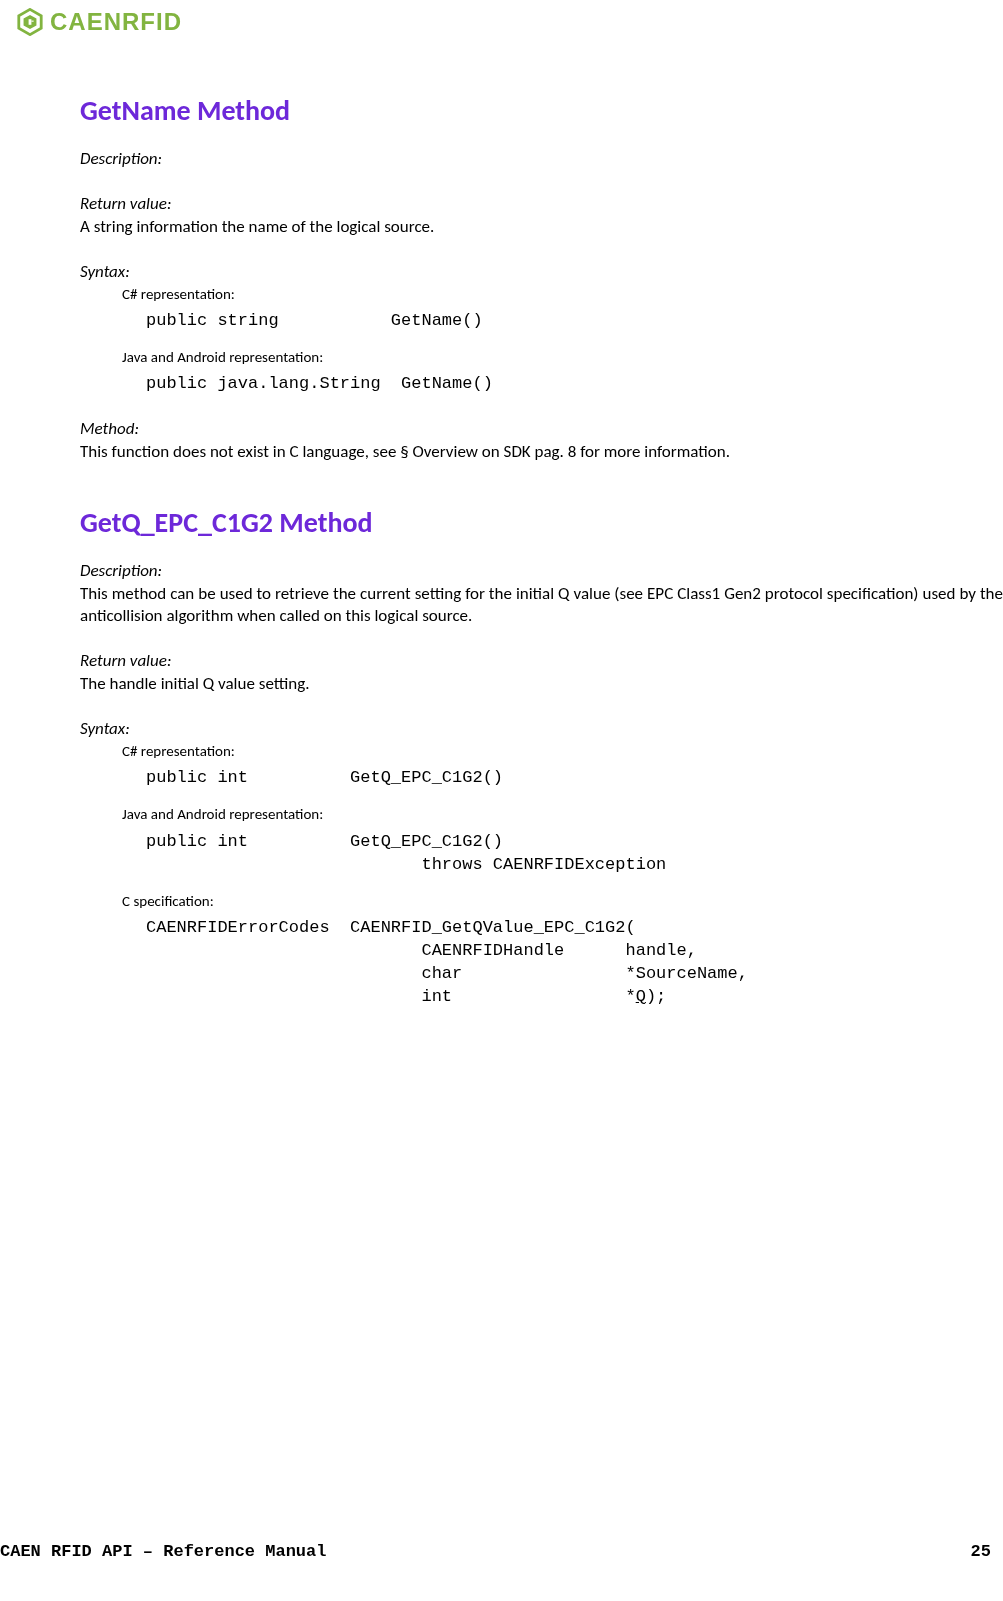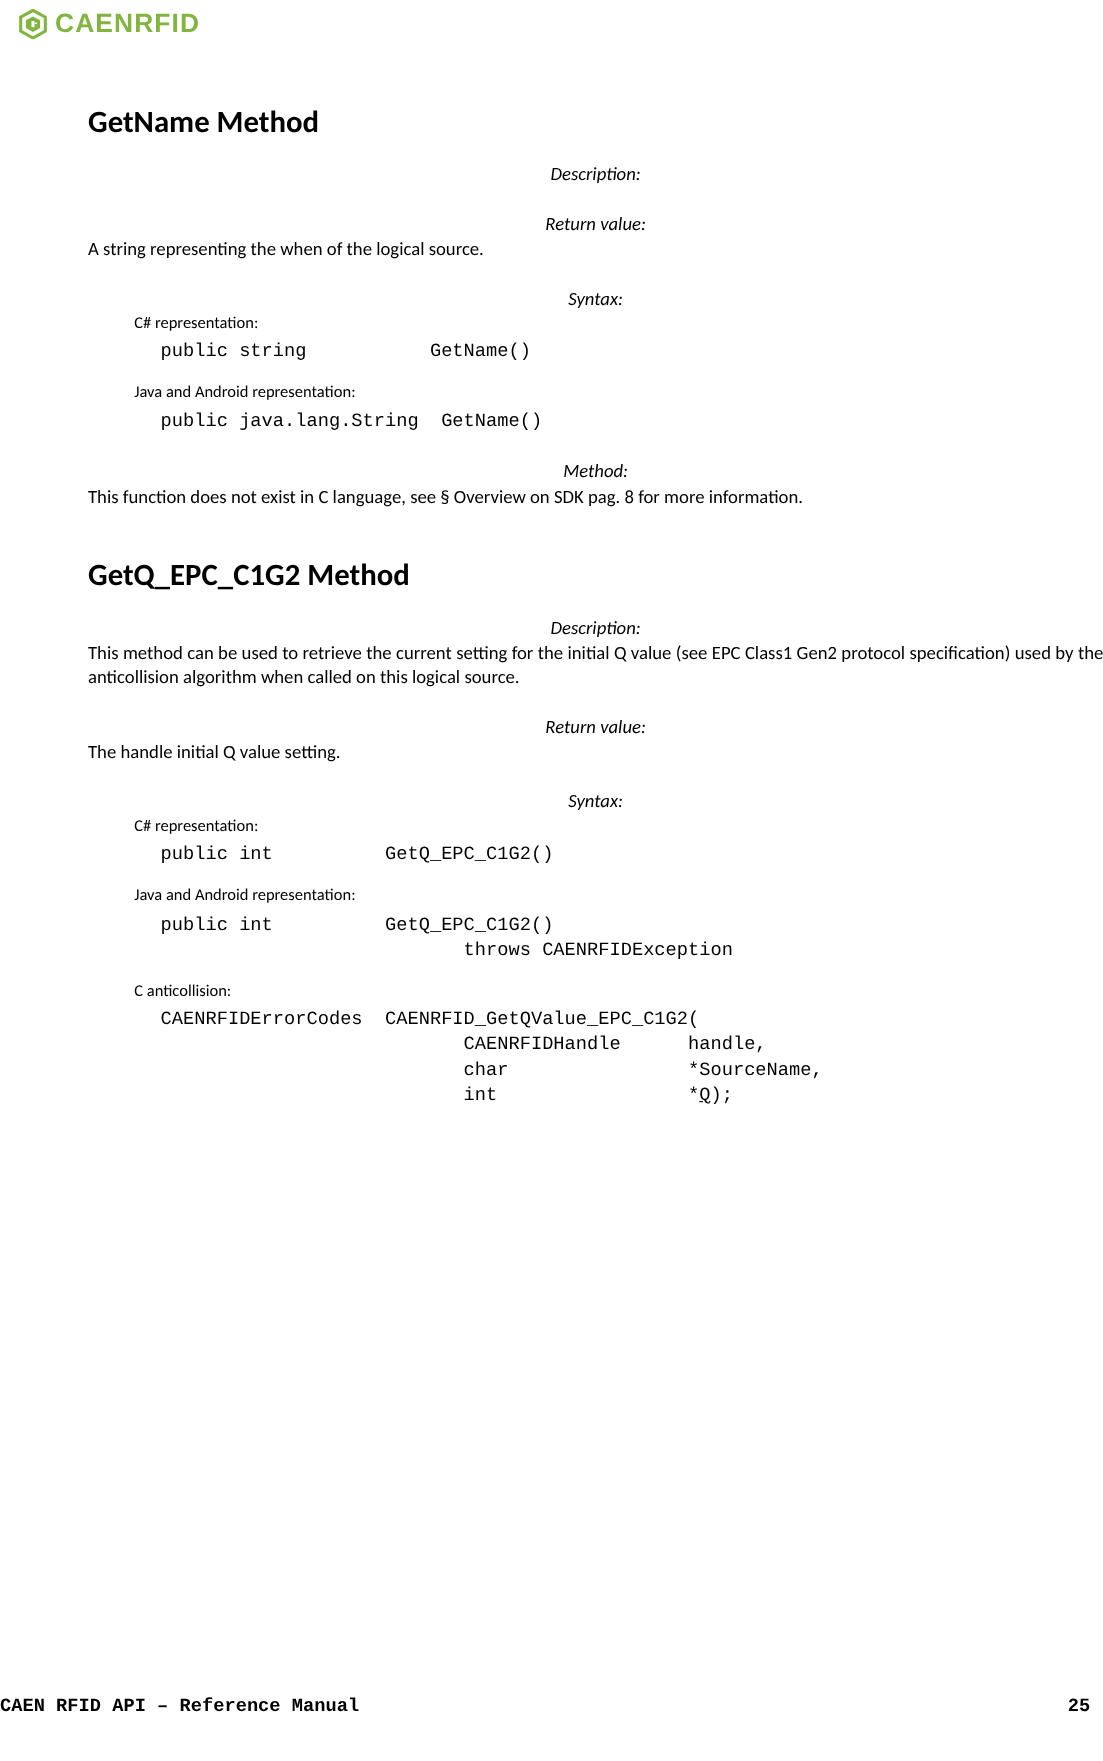--- a/index.html
+++ b/index.html
@@ -40,26 +40,25 @@
       top: 92px;
       left: 80px;
       right: 0;
       font-size: 17px;
       line-height: 1.35;
     }
     h2 {
       font-size: 28px;
       font-weight: bold;
       margin-bottom: 18px;
-      color: #000000;
+      color: #6d28d9;
     }
     .label {
       font-style: italic;
       font-size: 17px;
-      text-align: center;
     }
     .body-text-nomb {
       font-size: 17px;
     }
     .syntax-block {
       margin-left: 42px;
     }
     .rep-label {
       font-size: 15px;
       margin-bottom: 6px;
@@ -109,21 +108,21 @@
 
   <div class="section">
     <h2>GetName Method</h2>
 
     <div class="subsection">
       <div class="label">Description:</div>
     </div>
 
     <div class="subsection">
       <div class="label">Return value:</div>
-      <div class="body-text-nomb">A string representing the when of the logical source.</div>
+      <div class="body-text-nomb">A string information the name of the logical source.</div>
     </div>
 
     <div class="subsection">
       <div class="label">Syntax:</div>
       <div class="syntax-block">
         <div class="rep-label">C# representation:</div>
         <div class="code">public string           GetName()</div>
         <div class="rep-label">Java and Android representation:</div>
         <div class="code">public java.lang.String  GetName()</div>
       </div>
@@ -149,21 +148,21 @@
     </div>
 
     <div class="subsection">
       <div class="label">Syntax:</div>
       <div class="syntax-block">
         <div class="rep-label">C# representation:</div>
         <div class="code">public int          GetQ_EPC_C1G2()</div>
         <div class="rep-label">Java and Android representation:</div>
         <div class="code">public int          GetQ_EPC_C1G2()
                            throws CAENRFIDException</div>
-        <div class="rep-label">C anticollision:</div>
+        <div class="rep-label">C specification:</div>
         <div class="code"><span>CAENRFIDErrorCodes  CAENRFID_GetQValue_EPC_C1G2(
                            CAENRFIDHandle      handle,
                            char                *SourceName,
                            int                 *</span><span class="underline">Q</span><span>);</span></div>
       </div>
     </div>
   </div>
 
 </div>
 

